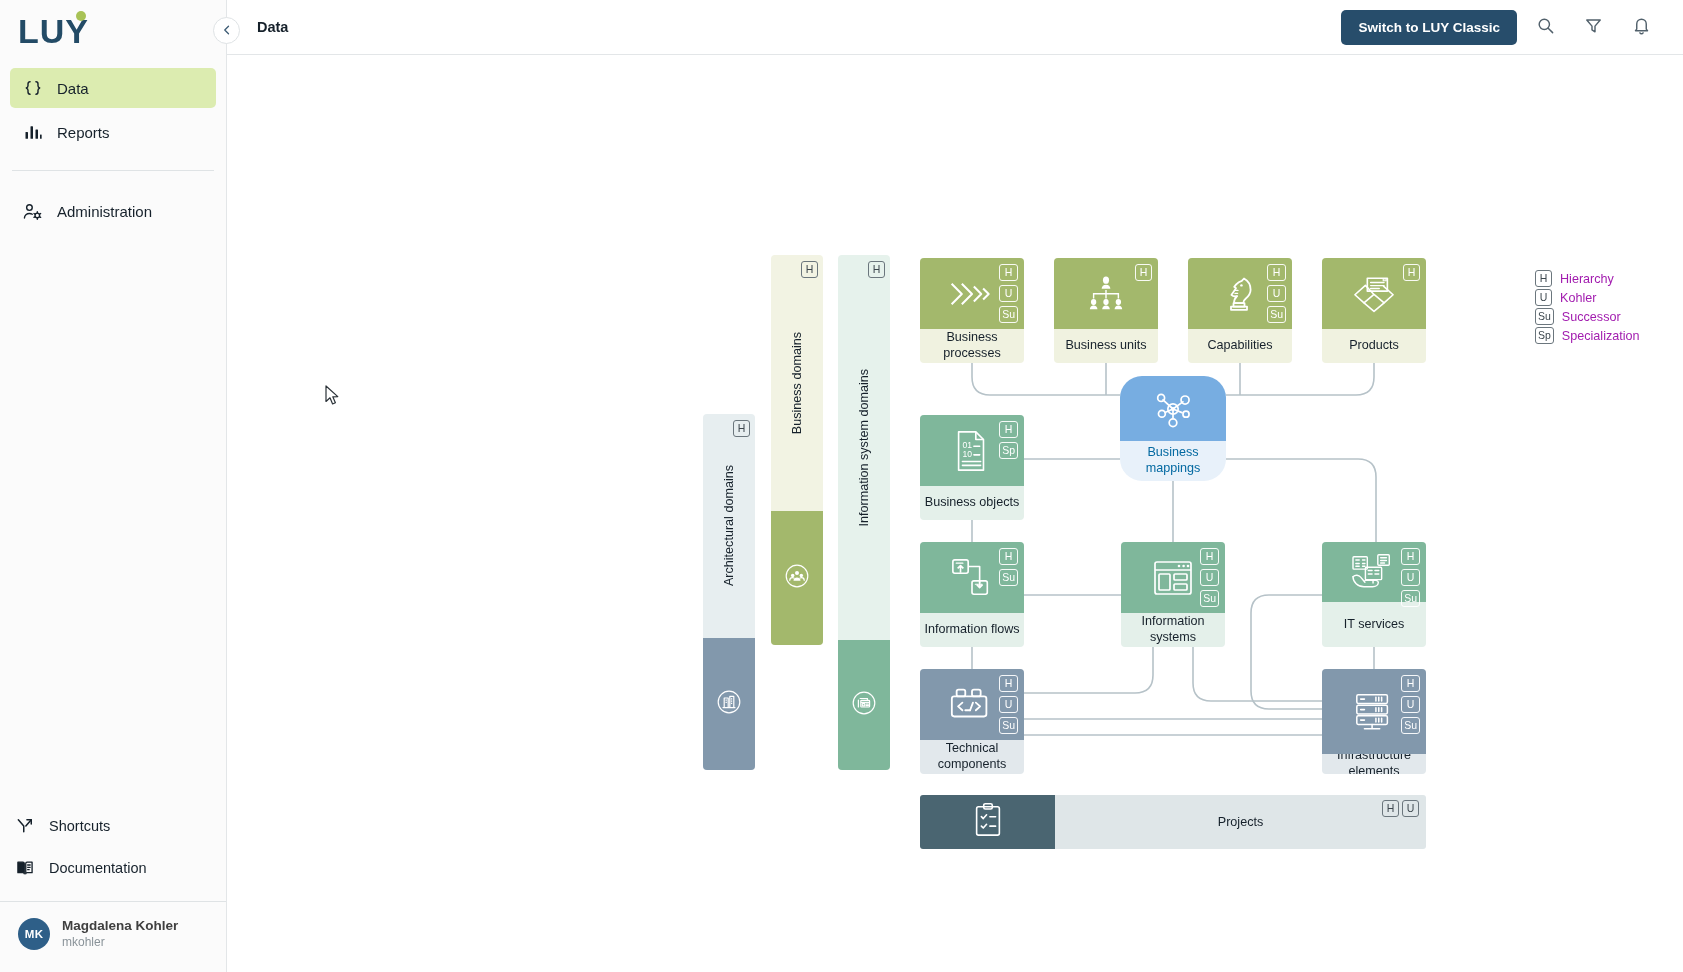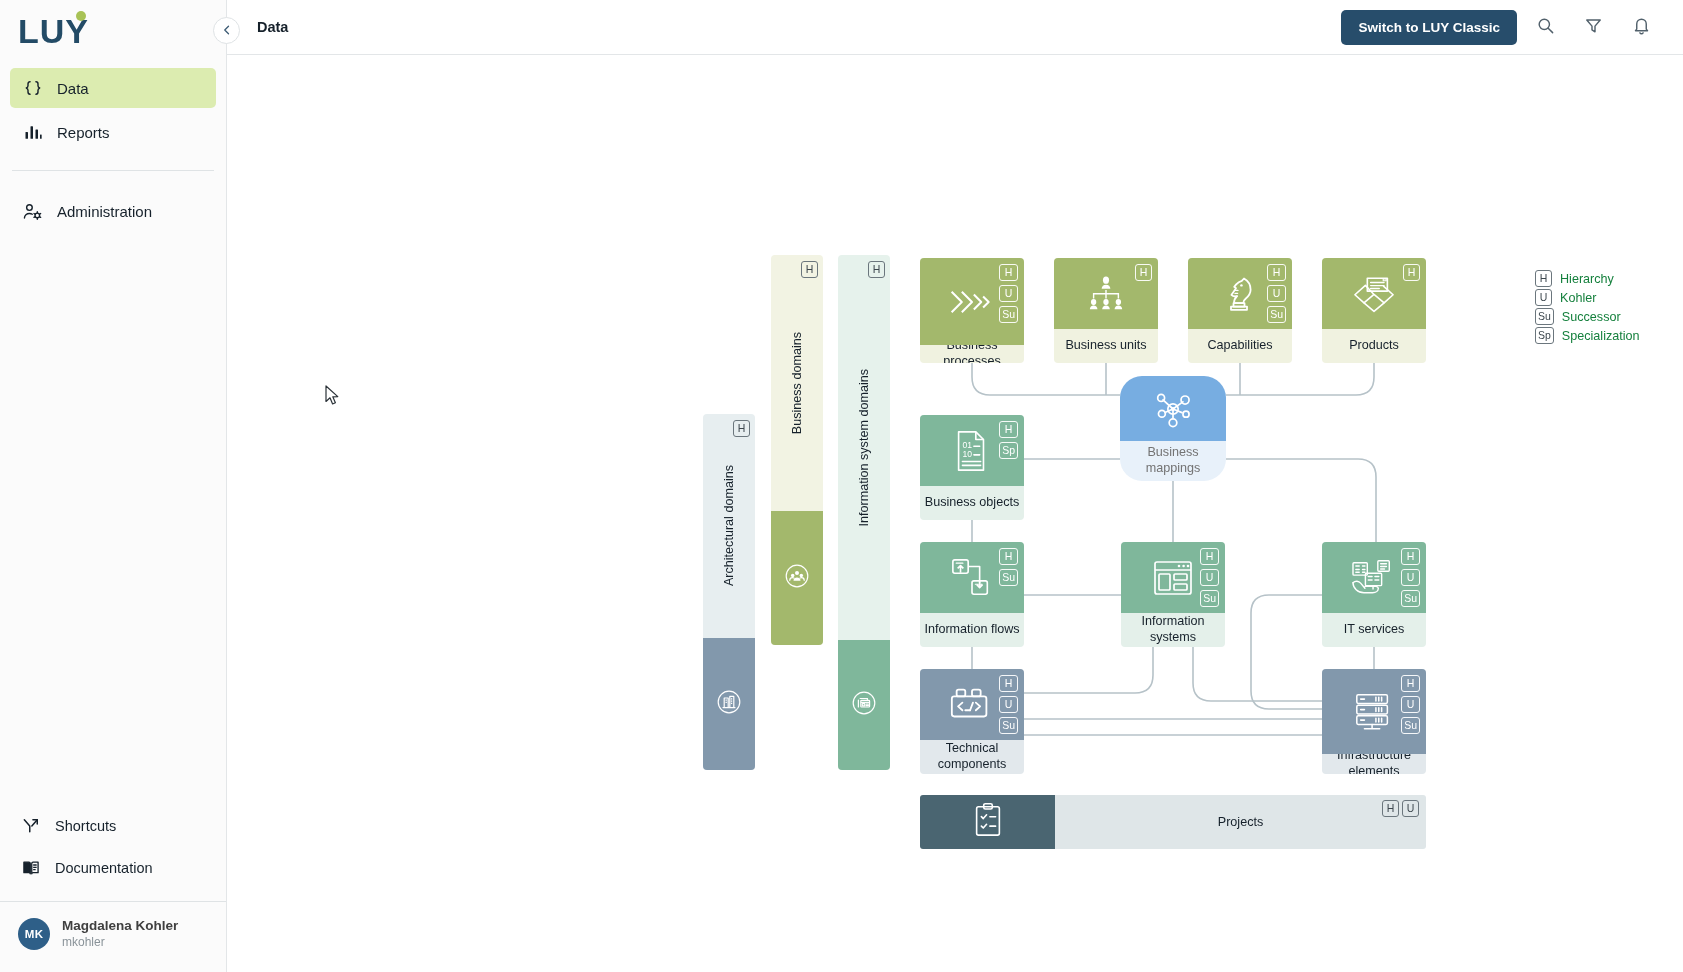--- a/index.html
+++ b/index.html
@@ -30,21 +30,21 @@
     height: 40px; padding: 0 12px; border-radius: 5px;
     margin-bottom: 4px; cursor: pointer;
     color: #16212b; font-size: 15px;
   }
   .nav-item.active { background: #dcecb0; }
   .nav-ico { width: 21px; height: 21px; display:flex; align-items:center; justify-content:center; flex: 0 0 21px; }
   .nav-ico svg { display:block; }
   .nav-divider { height: 1px; background: #dfe3e5; margin: 14px 12px 14px 12px; }
 
   .sidebar-spacer { flex: 1 1 auto; }
-  .bottom-group { padding: 0 10px 10px 8px; }
+  .bottom-group { padding: 0 10px 10px 2px; }
   .bottom-group .nav-item { height: 38px; font-size: 14.5px; }
 
   .user-divider { height: 1px; background: #dfe3e5; }
   .user-row { display: flex; align-items: center; gap: 12px; padding: 16px 18px 22px 18px; cursor: pointer; }
   .avatar {
     width: 32px; height: 32px; border-radius: 50%; background: #2e5f88;
     color: #ffffff; font-size: 11.5px; font-weight: 700;
     display: flex; align-items: center; justify-content: center; flex: 0 0 32px;
     letter-spacing: .3px;
   }
@@ -108,37 +108,37 @@
   .vbar-top { flex: 1 1 auto; position: relative; display: flex; align-items: center; justify-content: center; }
   .vbar-label { writing-mode: vertical-rl; transform: rotate(180deg);
                 font-size: 12.6px; color: #16212b; white-space: nowrap; }
   .vbar-bottom { position: relative; display: flex; align-items: center; justify-content: center; }
   .vbar .badges { top: 6px; right: 5px; }
 
   
   .blob { border-radius: 22px; overflow: hidden; display: flex; flex-direction: column; height: 100%; }
   .blob-head { flex: 1 1 auto; display: flex; align-items: center; justify-content: center; background: #77ade1; }
   .blob-foot { background: #e8f1fa; display: flex; align-items: center; justify-content: center;
-               text-align: center; font-size: 12.6px; color: #737373; line-height: 1.25; padding: 5px 4px; }
+               text-align: center; font-size: 12.6px; color: #0369a1; line-height: 1.25; padding: 5px 4px; }
 
   
   .wbar { display: flex; border-radius: 3px; overflow: hidden; height: 100%; position: relative; }
   .wbar-ico { width: 135px; background: #4a6571; display: flex; align-items: center; justify-content: center; flex: 0 0 135px; }
   .wbar-body { flex: 1 1 auto; background: #dfe6e8; display: flex; align-items: center; justify-content: center;
                position: relative; font-size: 12.6px; color: #16212b; }
   .wbar .badges { top: 5px; right: 7px; flex-direction: row; gap: 3px; }
 
   
   .legend { position: absolute; z-index: 5; display: flex; flex-direction: column; gap: 2px; }
   .legend-row { display: flex; align-items: center; gap: 8px; }
   .legend-key {
     min-width: 17px; height: 17px; padding: 0 2px; border: 1px solid #6b767d; border-radius: 3px;
     color: #3d474e; font-size: 10.5px; line-height: 15px; text-align: center;
   }
-  .legend-txt { font-size: 12.6px; color: #15803d; }
+  .legend-txt { font-size: 12.6px; color: #a21caf; }
 
   
   .cursor { position: absolute; z-index: 40; pointer-events: none; }
 </style>
 </head>
 <body>
 
 <div class="app">
 
   <aside class="sidebar">
@@ -383,21 +383,21 @@
               </div>
               <span class="card-ico">
                 <svg width="50" height="38" viewBox="0 0 54 40" fill="none" stroke="#fff" stroke-width="2.2" stroke-linejoin="round">
                   <path d="M5 9 16 20 5 31"></path>
                   <path d="M16 9 27 20 16 31"></path>
                   <path d="M29 12 37 20 29 28"></path>
                   <path d="M39 14 45 20 39 26"></path>
                 </svg>
               </span>
             </div>
-            <div class="card-foot" style="height:18px;">Business processes</div>
+            <div class="card-foot" style="height:34px;">Business processes</div>
           </div>
         </div>
 
         <div class="node" style="left:827px; top:203px; width:104px; height:105px;">
           <div class="card" style="background:#f0f2e0;">
             <div class="card-head" style="background:#a3b86c;">
               <div class="badges">
                 <div class="badge">H</div>
               </div>
               <span class="card-ico">
@@ -567,21 +567,21 @@
                   <rect x="30" y="4" width="12" height="11" rx="1"></rect>
                   <path d="M33 7h6M33 10h6M33 12.6h4" stroke-linecap="round"></path>
                   <rect x="17" y="17" width="17" height="13" rx="1"></rect>
                   <path d="M20 20.5h4M20 24h4M27 20.5h4M27 24h4" stroke-linecap="round"></path>
                   <path d="M25 30v4"></path>
                   <path d="M4 27c2.5-2.5 6-2 8 .4l4.5 5.4" stroke-linecap="round"></path>
                   <path d="M4 27c0 5.5 5 10.5 11.5 10.5h9c3.5 0 6-2 6-4.5 0-1.4-1.2-2.2-2.6-2.2H16.5" stroke-linecap="round"></path>
                 </svg>
               </span>
             </div>
-            <div class="card-foot" style="height:34px;">IT services</div>
+            <div class="card-foot" style="height:45px;">IT services</div>
           </div>
         </div>
 
         <div class="node" style="left:693px; top:614px; width:104px; height:105px;">
           <div class="card" style="background:#e2e8ec;">
             <div class="card-head" style="background:#8298ac;">
               <div class="badges">
                 <div class="badge">H</div>
                 <div class="badge">U</div>
                 <div class="badge">Su</div>

